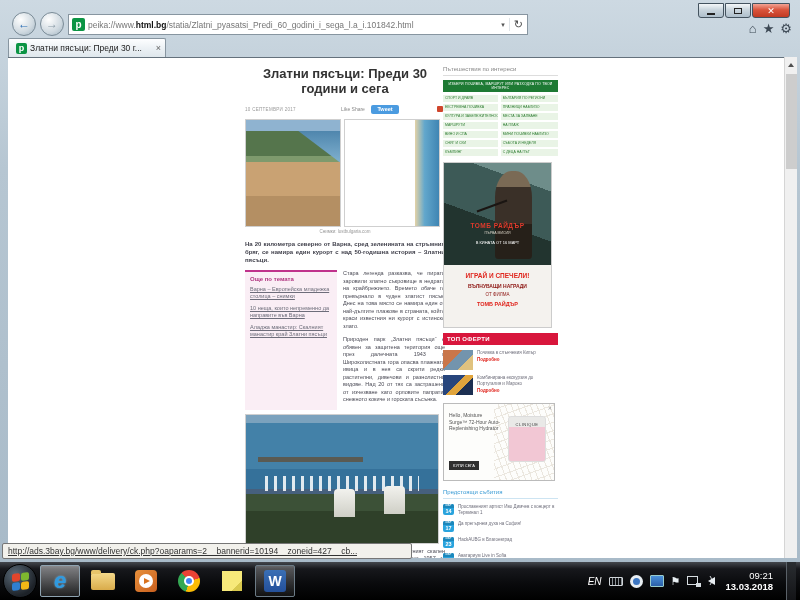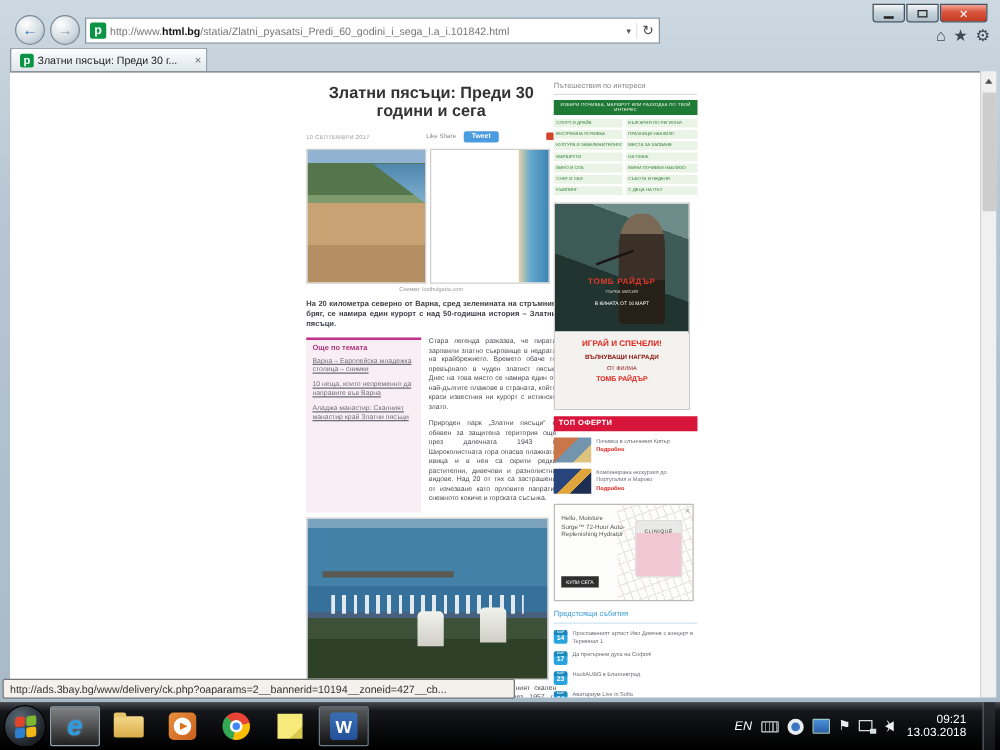--- a/index.html
+++ b/index.html
@@ -168,21 +168,21 @@
   .cal-ico { width:11px; height:11px; flex:0 0 auto; background:#29a3dd; border-radius:2px;
     color:#fff; text-align:center; overflow:hidden; }
   .cal-month { font-size:2.8px; line-height:3.5px; background:#1b87bb; }
   .cal-day { font-size:5.5px; line-height:7px; font-weight:bold; }
   .event-text { font-size:4.5px; line-height:6px; color:#6d6d7a; }
 
   
   .status-tip { position:absolute; left:2px; bottom:3px; width:410px; height:16px;
     background:#f2f1ec; border:1px solid #767676; border-radius:2px;
     display:flex; align-items:center; padding:0 5px; }
-  .status-tip span { font-size:8.5px; color:#333; white-space:nowrap; overflow:hidden; }
+  .status-tip span { font-size:8.5px; color:#333; white-space:nowrap; overflow:hidden;text-decoration:underline; }
 
   
   .taskbar { position:absolute; left:0; top:562px; width:800px; height:38px;
     background:linear-gradient(180deg,#44474d 0%,#17181c 18%,#0a0b0d 55%,#000 100%);
     display:flex; align-items:center; }
   .start-orb { width:34px; height:34px; border-radius:50%; margin-left:3px; position:relative; flex:0 0 auto;
     background:radial-gradient(circle at 35% 30%,#5a6a78,#1d2228 70%); border:1px solid #000; }
   .flag { position:absolute; left:8px; top:8px; width:17px; height:17px; display:grid;
     grid-template-columns:1fr 1fr; grid-template-rows:1fr 1fr; gap:1px; transform:skewY(-6deg); }
   .flag i { border-radius:2px; }
@@ -227,38 +227,38 @@
   .tray-blue { width:14px; height:12px; background:linear-gradient(180deg,#4a90d9,#2a5fa8);
     border:1px solid #9cc; border-radius:1px; }
   .tray-flag { color:#e8eef2; font-size:11px; line-height:11px; }
   .tray-net { width:14px; height:11px; position:relative; }
   .tray-net::before { content:""; position:absolute; left:0; top:0; width:9px; height:7px; border:1px solid #d7dde1; }
   .tray-net::after { content:""; position:absolute; right:0; bottom:0; width:5px; height:4px; background:#d7dde1; }
   .tray-vol { width:0; height:0; border-top:4px solid transparent; border-bottom:4px solid transparent;
     border-right:7px solid #e8eef2; position:relative; margin-right:3px; }
   .tray-vol::after { content:")"; position:absolute; left:1px; top:-6px; color:#e8eef2; font-size:9px; }
   .clock { text-align:right; color:#fff; line-height:11px; }
-  .clock .t { font-size:9.5px; } .clock .d { font-size:9.5px; }
+  .clock .t { font-size:9.5px; } .clock .d { font-size:9.5px;font-weight:bold; }
   .show-desktop { width:10px; height:38px; margin-left:6px; border-left:1px solid #5a6168;
     background:linear-gradient(180deg,#2a2d31,#131417); flex:0 0 auto; }
 </style>
 </head>
 <body>
 
 <div class="screen">
 
   <div class="browser">
 
     <div class="chrome-top">
       <div class="nav-btn nav-back">←</div>
       <div class="nav-btn nav-fwd">→</div>
 
       <div class="url-bar">
         <div class="favicon">p</div>
-        <div class="url-text"><span>http://www.</span><b>html.bg</b><span>/statia/Zlatni_pyasatsi_Predi_60_godini_i_sega_l.a_i.101842.html</span></div>
+        <div class="url-text"><span>peika://www.</span><b>html.bg</b><span>/statia/Zlatni_pyasatsi_Predi_60_godini_i_sega_l.a_i.101842.html</span></div>
         <span class="url-caret">▾</span>
         <span class="url-refresh">↻</span>
       </div>
 
 
       <div class="win-controls">
         <div class="win-btn">
             <span class="glyph-min"></span>
           </div>
         <div class="win-btn">

